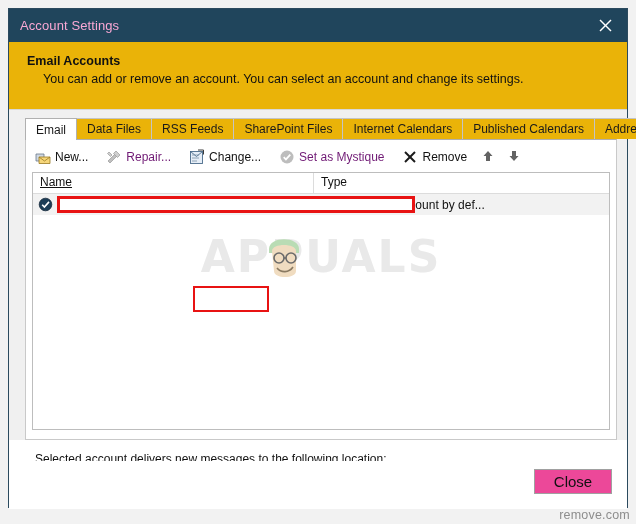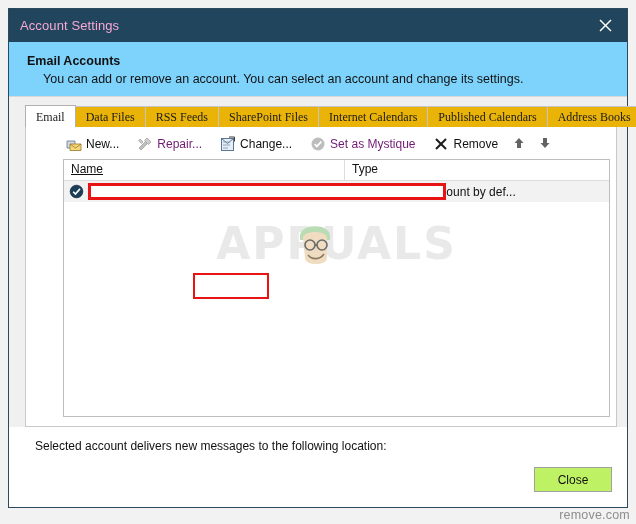--- a/index.html
+++ b/index.html
@@ -67,22 +67,22 @@
     background: #ffffff;
     flex: 1 1 auto;
     position: relative;
     border-top: 1px solid #20455c;
     box-sizing: border-box;
   }
 
   
   .header-block {
     padding: 12px 0 0 18px;
-    background: #7dd3fc;
-    height: 54px;
+    background: #eab308;
+    height: 67px;
     box-sizing: border-box;
   }
   .header-title {
     font-size: 12.5px;
     font-weight: bold;
     color: #111111;
     margin: 0 0 4px 0;
   }
   .header-sub {
     font-size: 12.5px;
@@ -96,26 +96,25 @@
   }
 
   
   .tabstrip-area {
     background: #f0f0f0;
     padding: 8px 0 0 0;
     position: relative;
   }
   .tabstrip {
     display: flex;
-    align-items: center;
+    align-items: flex-start;
     padding-left: 16px;
     height: 22px;
     position: relative;
     z-index: 2;
-    font-family: Liberation Serif, serif;
   }
   .tab {
     font-size: 12px;
     color: #1a1a1a;
     padding: 3px 10px 3px 10px;
     border: 1px solid #c4c4c4;
     border-bottom: none;
     background: #eab308;
     margin-right: -1px;
     height: 21px;
@@ -137,21 +136,20 @@
   
   .tabpanel {
     margin: 0 10px 0 16px;
     border: 1px solid #c9c9c9;
     border-top: 1px solid #b0b0b0;
     background: #ffffff;
     height: 301px;
     box-sizing: border-box;
     position: relative;
     margin-top: -1px;
-    padding-left: 31px;
   }
 
   
   .toolbar {
     display: flex;
     align-items: center;
     height: 30px;
     padding: 4px 0 0 6px;
     box-sizing: border-box;
   }
@@ -308,23 +306,23 @@
     left: 0; right: 0; bottom: 0;
     height: 48px;
     background: #ffffff;
   }
   .close-btn {
     position: absolute;
     right: 15px;
     top: 8px;
     width: 76px;
     height: 23px;
-    background: #bef264;
+    background: #ec4899;
     border: 1px solid #a0a0a0;
-    font-size: 12px;
+    font-size: 15px;
     color: #111111;
     display: flex;
     align-items: center;
     justify-content: center;
     cursor: default;
     font-family: "Liberation Sans", sans-serif;
   }
 
   
   .site-wm {

